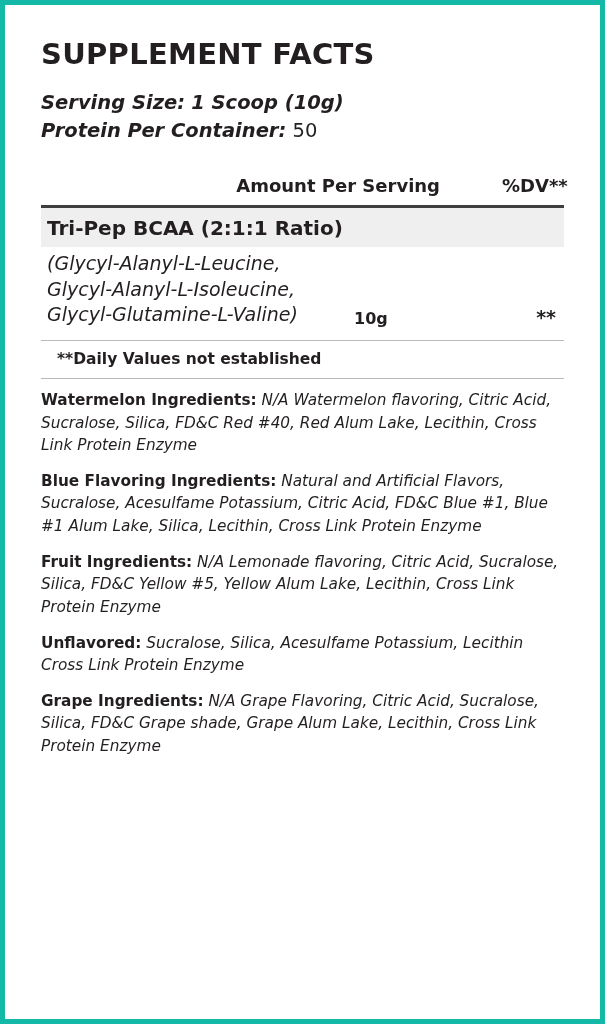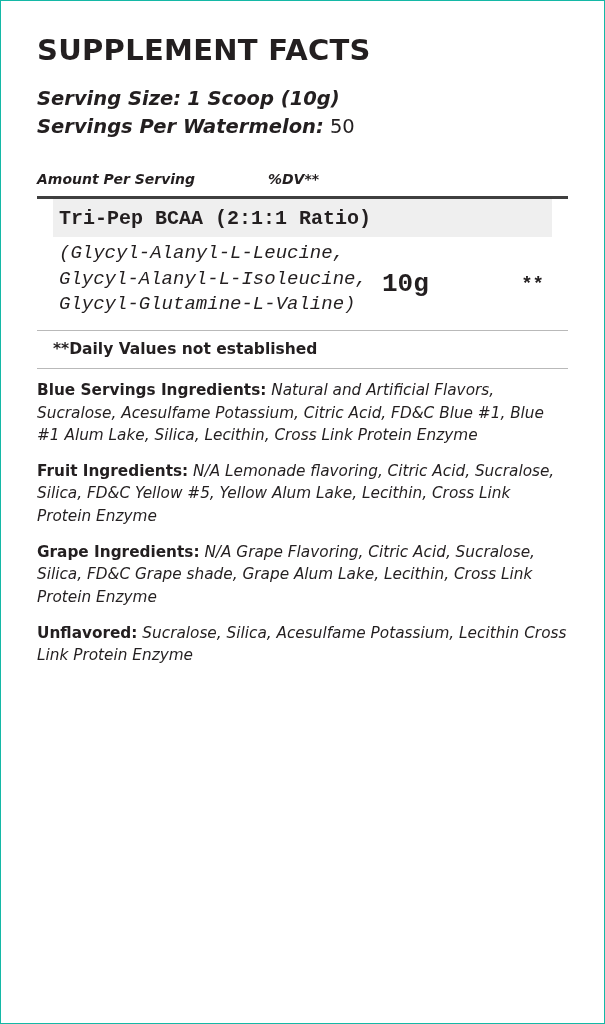--- a/index.html
+++ b/index.html
@@ -10,21 +10,21 @@
   body {
     width: 605px;
     height: 1024px;
     font-family: "DejaVu Sans", sans-serif;
     color: #231f20;
   }
   .panel {
     box-sizing: border-box;
     width: 605px;
     height: 1024px;
-    border: 1px solid #14b8a6;
+    border: 5px solid #14b8a6;
     padding: 26px 30px 10px 30px;
     background: #ffffff;
   }
   .title {
     font-size: 29px;
     font-weight: bold;
     letter-spacing: 0.3px;
     margin: 6px 0 20px 6px;
   }
   .serving-line {
@@ -41,68 +41,67 @@
   }
   .serving-line .val-plain {
     font-style: normal;
     font-weight: normal;
   }
   .spacer-1 { height: 28px; }
 
   .amount-row {
     display: flex;
     align-items: flex-end;
-    justify-content: flex-start;
+    justify-content: flex-end;
     padding: 0 6px 6px 6px;
-    font-style: italic;
     font-weight: bold;
-    font-size: 14px;
+    font-size: 18px;
   }
   .amount-row .amount-label {
     margin-right: 62px;
   }
   .amount-row .dv-label {
     width: 62px;
     text-align: right;
   }
 
   .rule-thick {
     border-top: 3px solid #3f3f3f;
     margin: 3px 6px 0 6px;
   }
   .rule-thin {
     border-top: 1px solid #b9b9b9;
     margin: 0 6px;
   }
 
   .nutrient-block {
     position: relative;
-    margin: 0 22px;
-    font-family: Liberation Mono, monospace;
+    margin: 0 6px;
   }
   .nutrient-head {
     background: #efefef;
     font-size: 20px;
     font-weight: bold;
     padding: 8px 8px 7px 6px;
   }
   .nutrient-body {
     display: flex;
-    align-items: center;
+    align-items: flex-end;
     padding: 4px 8px 12px 6px;
+    gap: 40px;
   }
   .nutrient-names {
     flex: 1;
     font-size: 19px;
     font-style: italic;
     line-height: 1.35;
   }
   .nutrient-amount {
     width: 110px;
-    font-size: 26px;
+    font-size: 16px;
     font-weight: bold;
     padding-top: 10px;
     text-align: left;
   }
   .nutrient-dv {
     width: 52px;
     text-align: right;
     font-size: 19px;
     font-weight: bold;
     padding-top: 10px;
@@ -135,21 +134,21 @@
 <div class="panel">
 
   <div class="title">SUPPLEMENT FACTS</div>
 
   <div class="serving-line">
     <span class="lbl">Serving Size:</span>
     <span class="val">1 Scoop (10g)</span>
   </div>
 
   <div class="serving-line">
-    <span class="lbl">Servings Per Watermelon:</span>
+    <span class="lbl">Protein Per Container:</span>
     <span class="val val-plain">50</span>
   </div>
 
   <div class="spacer-1"></div>
 
   <div class="amount-row">
     <span class="amount-label">Amount Per Serving</span>
     <span class="dv-label">%DV**</span>
   </div>
 
@@ -167,31 +166,34 @@
   <div class="rule-thin"></div>
 
   <div class="footnote">**Daily Values not established</div>
 
   <div class="rule-thin"></div>
 
   <div class="ingredients">
 
 
 
+    <div class="ing-item">
+      <span class="ing-label">Watermelon Ingredients:</span><span> N/A Watermelon flavoring, Citric Acid, Sucralose, Silica, FD&amp;C Red #40, Red Alum Lake, Lecithin, Cross Link Protein Enzyme</span>
+    </div>
 
     <div class="ing-item">
-      <span class="ing-label">Blue Servings Ingredients:</span><span> Natural and Artificial Flavors, Sucralose, Acesulfame Potassium, Citric Acid, FD&amp;C Blue #1, Blue #1 Alum Lake, Silica, Lecithin, Cross Link Protein Enzyme</span>
+      <span class="ing-label">Blue Flavoring Ingredients:</span><span> Natural and Artificial Flavors, Sucralose, Acesulfame Potassium, Citric Acid, FD&amp;C Blue #1, Blue #1 Alum Lake, Silica, Lecithin, Cross Link Protein Enzyme</span>
     </div>
 
     <div class="ing-item">
       <span class="ing-label">Fruit Ingredients:</span><span> N/A Lemonade flavoring, Citric Acid, Sucralose, Silica, FD&amp;C Yellow #5, Yellow Alum Lake, Lecithin, Cross Link Protein Enzyme</span>
     </div>
 
     <div class="ing-item">
-      <span class="ing-label">Grape Ingredients:</span><span>  N/A Grape Flavoring, Citric Acid, Sucralose, Silica, FD&amp;C Grape shade, Grape Alum Lake, Lecithin, Cross Link Protein Enzyme</span>
+      <span class="ing-label">Unflavored:</span><span> Sucralose, Silica, Acesulfame Potassium, Lecithin Cross Link Protein Enzyme</span>
     </div>
 
     <div class="ing-item">
-      <span class="ing-label">Unflavored:</span><span> Sucralose, Silica, Acesulfame Potassium, Lecithin Cross Link Protein Enzyme</span>
+      <span class="ing-label">Grape Ingredients:</span><span>  N/A Grape Flavoring, Citric Acid, Sucralose, Silica, FD&amp;C Grape shade, Grape Alum Lake, Lecithin, Cross Link Protein Enzyme</span>
     </div>
 
   </div>
 </div>
 
 </body></html>

